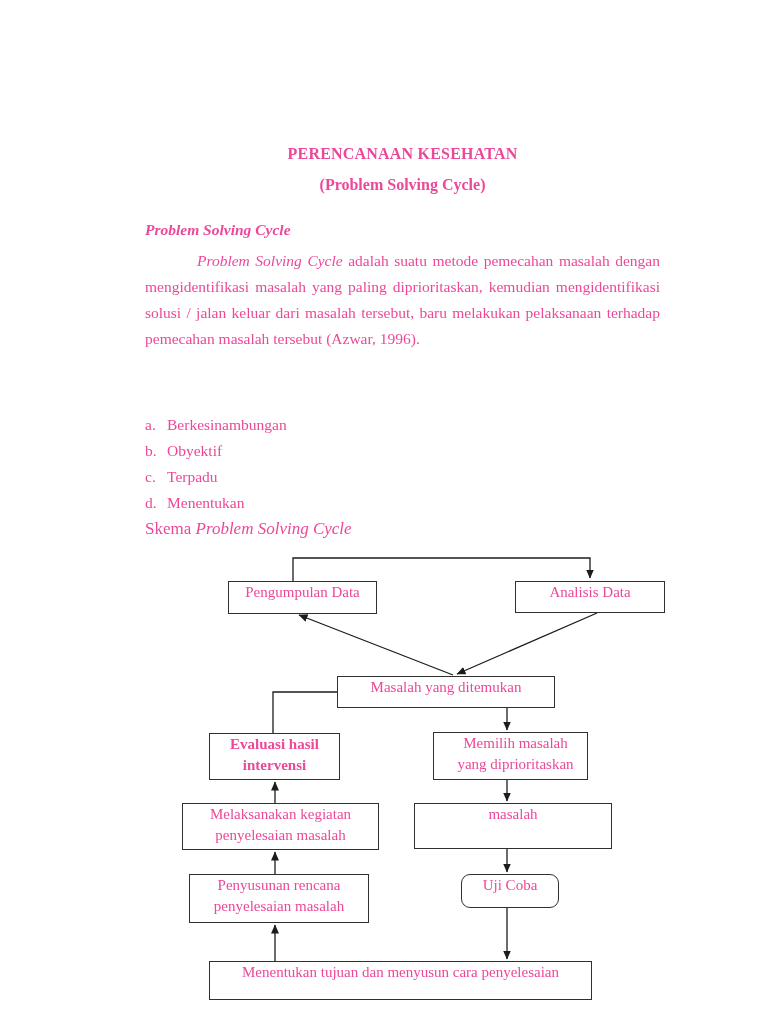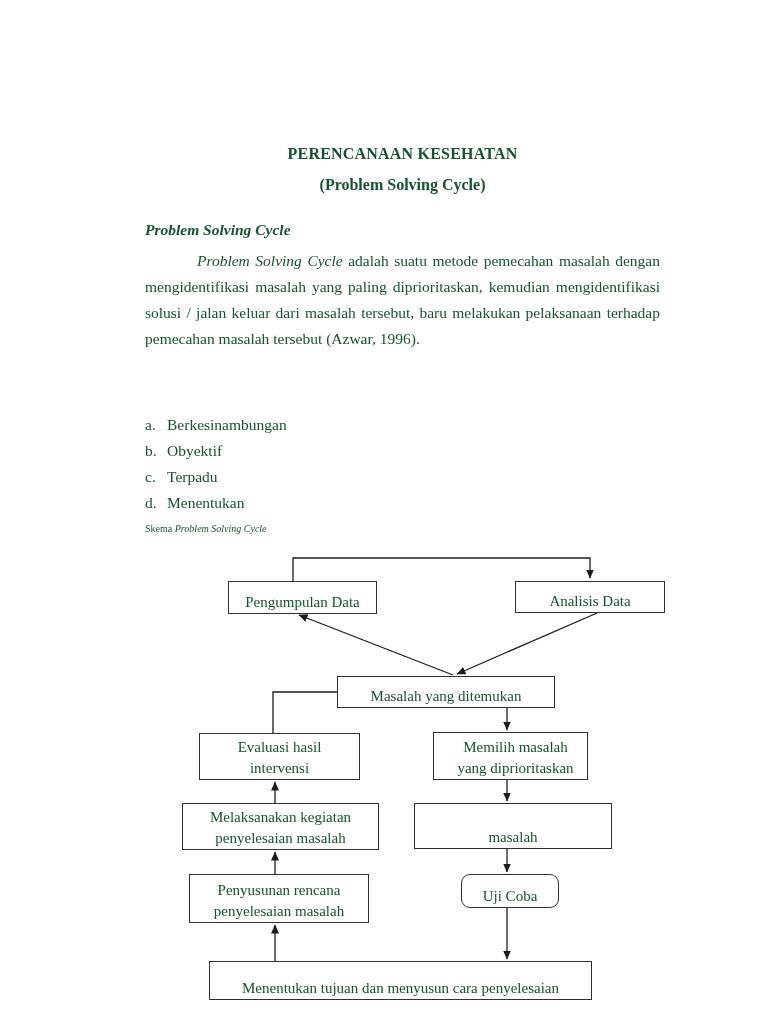--- a/index.html
+++ b/index.html
@@ -1,47 +1,47 @@
 <!DOCTYPE html>
 <html><head>
 <meta charset="utf-8">
 <style>
   html,body{margin:0;padding:0;background:#ffffff;}
   .page{
     position:relative;width:768px;height:1024px;background:#ffffff;
-    font-family:"Liberation Serif","DejaVu Serif",serif;color:#14532d;
+    font-family:"Liberation Serif","DejaVu Serif",serif;color:#ec4899;
     overflow:hidden;margin:0 auto;
   }
   .abs{position:absolute;}
   .col{left:145px;width:515px;}
   .center{text-align:center;}
   .it{font-style:italic;}
   .title{top:145px;font-size:16px;font-weight:bold;letter-spacing:.2px;}
   .subtitle{top:176px;font-size:16px;font-weight:bold;}
   .heading{top:221px;font-size:15.5px;font-weight:bold;font-style:italic;}
   .para{font-size:15.5px;line-height:26px;text-align:justify;text-indent:52px;margin:0;}
   .para1{top:248px;}
   .para2{top:359px;}
   .list{top:412px;font-size:15.5px;line-height:26px;}
   .li{display:flex;}
   .li .marker{width:22px;flex:0 0 22px;}
-  .skema{top:516px;font-size:10px;line-height:26px;}
+  .skema{top:516px;font-size:17px;line-height:26px;}
   
   .diagram{left:0;top:545px;width:768px;height:470px;}
   .diagram svg{position:absolute;left:0;top:0;}
   .node{
     position:absolute;box-sizing:border-box;border:1px solid #303030;background:#ffffff;
-    display:flex;flex-direction:column;align-items:center;justify-content:flex-end;
+    display:flex;flex-direction:column;align-items:center;justify-content:flex-start;
     text-align:center;font-size:15px;line-height:21px;padding:0 4px;
   }
   .node .bl{display:block;white-space:nowrap;}
   .n-pengumpulan{left:228px;top:36px;width:149px;height:33px;}
   .n-analisis{left:515px;top:36px;width:150px;height:32px;}
   .n-masalah{left:337px;top:131px;width:218px;height:32px;}
-  .n-evaluasi{left:199px;top:188px;width:161px;height:47px;}
+  .n-evaluasi{left:209px;top:188px;width:131px;height:47px;font-weight:bold;}
   .n-memilih-masalah{left:433px;top:187px;width:155px;height:48px;padding-left:14px;}
   .n-melaksanakan{left:182px;top:258px;width:197px;height:47px;}
   .n-memilih-cara{left:414px;top:258px;width:198px;height:46px;}
   .n-penyusunan{left:189px;top:329px;width:180px;height:49px;}
   .n-uji-coba{left:461px;top:329px;width:98px;height:34px;border-radius:9px;}
   .n-menentukan{left:209px;top:416px;width:383px;height:39px;}
 </style>
 </head>
 <body>
 

